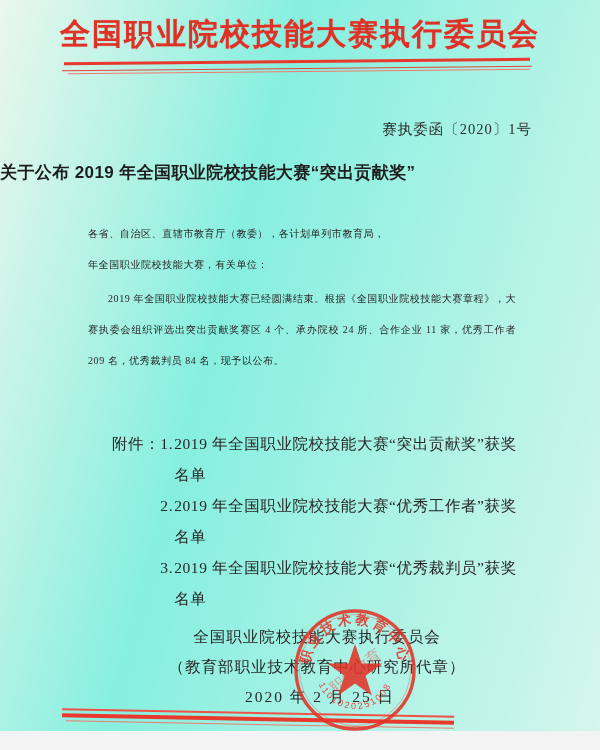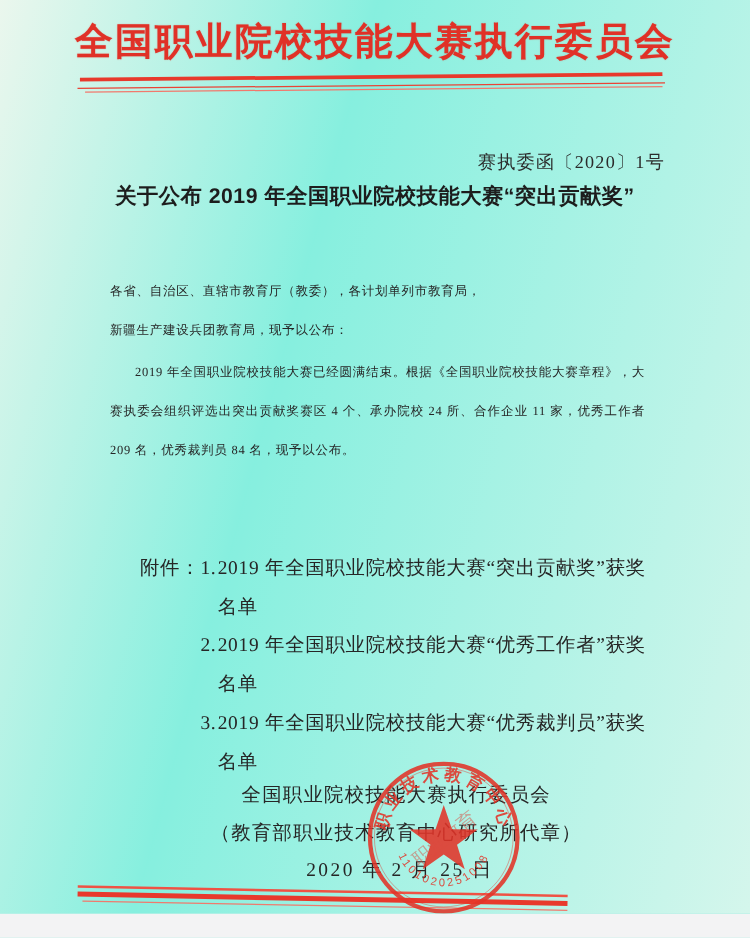--- a/index.html
+++ b/index.html
@@ -97,24 +97,24 @@
     font-size: 14.5px;
     color: #2b2b2b;
     letter-spacing: 1px;
     font-family: "Liberation Serif", "DejaVu Serif", serif;
     margin-top: 30px;
   }
 
   
   .doc-title {
     position: absolute;
-    top: 140px;
-    left: 0;
-    width: 600px;
-    text-align: center;
+    top: 156px;
+    left: 0;
+    width: 600px;
+    text-align: left;
     font-family: "Liberation Sans", "DejaVu Sans", sans-serif;
     font-weight: bold;
     font-size: 17px;
     color: #1d1d1d;
     line-height: 33px;
     letter-spacing: 0.4px;
   }
   .doc-title span { display: block; }
 
   
@@ -142,21 +142,20 @@
   .attachments {
     position: absolute;
     top: 428px;
     left: 112px;
     width: 410px;
     font-size: 15.5px;
     color: #262626;
     line-height: 31px;
     letter-spacing: 0.6px;
     font-family: "Liberation Serif", "DejaVu Serif", serif;
-    margin-top: 11px;
   }
   .attach-row {
     display: flex;
     align-items: flex-start;
   }
   .attach-label {
     white-space: nowrap;
   }
   .attach-list {
     flex: 1;
@@ -265,21 +264,21 @@
 
     <div class="doc-number">赛执委函〔2020〕1号</div>
 
     <div class="doc-title">
       <span>关于公布 2019 年全国职业院校技能大赛“突出贡献奖”</span>
     </div>
 
     <div class="body-block">
       <div class="addressee">
         <p>各省、自治区、直辖市教育厅（教委），各计划单列市教育局，</p>
-        <p>新疆生产建设兵团教育局，现予以公布：</p>
+        <p>年全国职业院校技能大赛，有关单位：</p>
       </div>
       <p class="para">2019 年全国职业院校技能大赛已经圆满结束。根据《全国职业院校技能大赛章程》，大赛执委会组织评选出突出贡献奖赛区 4 个、承办院校 24 所、合作企业 11 家，优秀工作者 209 名，优秀裁判员 84 名，现予以公布。</p>
     </div>
 
     <div class="attachments">
       <div class="attach-row">
         <div class="attach-label">附件：</div>
         <div class="attach-list">
           <div class="attach-item">
             <span class="attach-num">1.</span>

